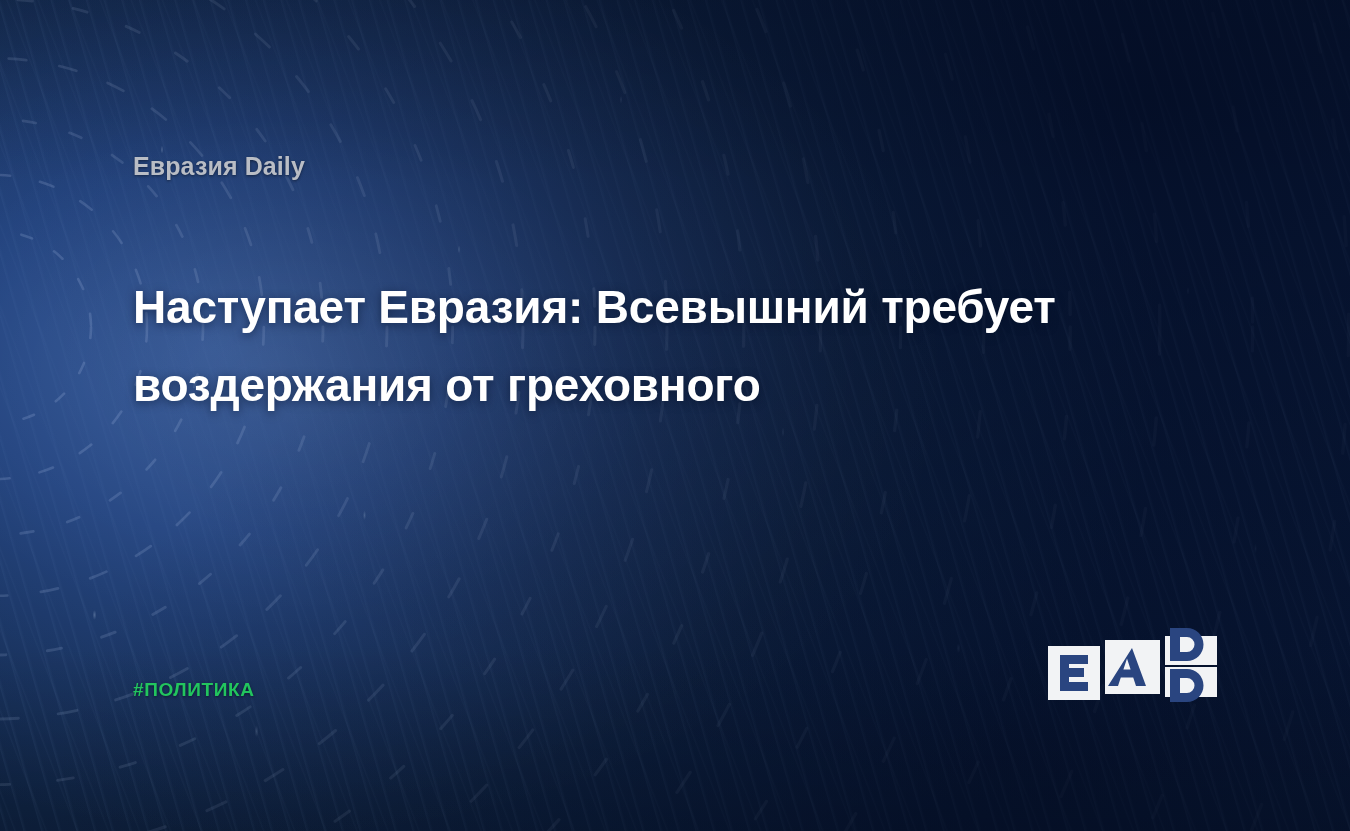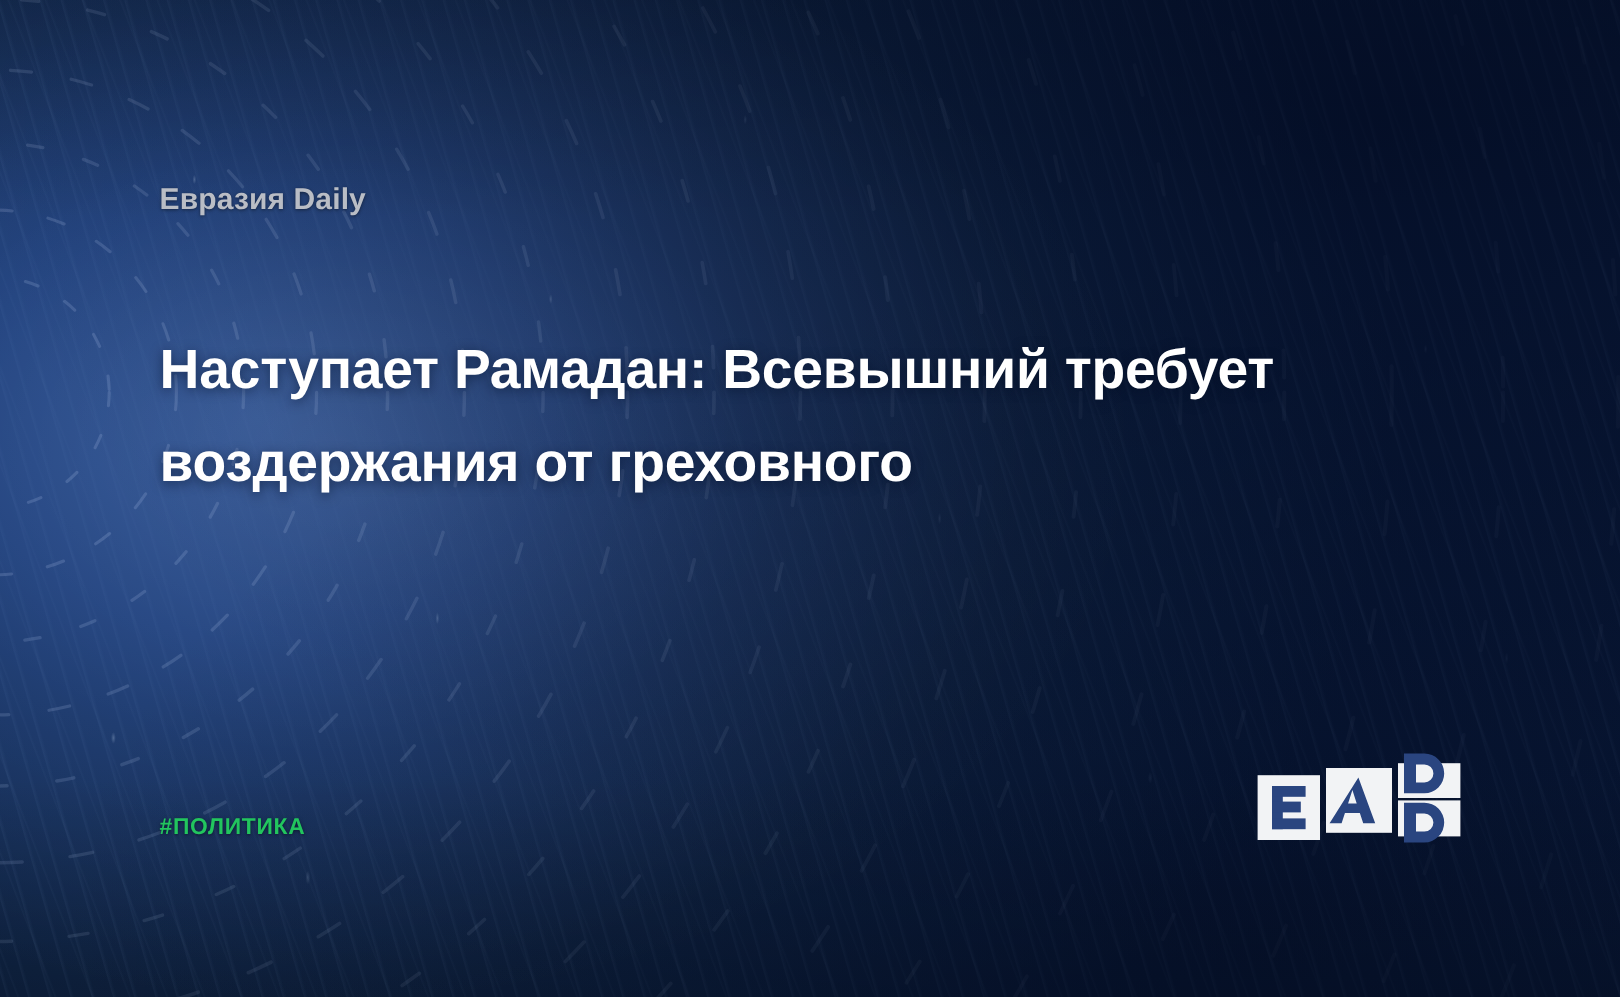--- a/index.html
+++ b/index.html
@@ -176,21 +176,21 @@
   </div>
 
   <div class="streaks"></div>
   <div class="speckle"></div>
   <div class="bg-vignette"></div>
 
   <div class="content">
 
     <div class="brand">Евразия Daily</div>
 
-    <h1 class="headline">Наступает Рамадан: Всевышний требует воздержания от греховного</h1>
+    <h1 class="headline">Наступает Евразия: Всевышний требует воздержания от греховного</h1>
 
     <div class="tag">#ПОЛИТИКА</div>
 
     <div class="logo">
       <svg viewBox="0 0 178 82" aria-hidden="true">
 
         <rect x="2" y="24" width="52" height="54" fill="#f2f3f5"></rect>
         <rect x="59" y="18" width="55" height="54" fill="#f2f3f5"></rect>
         <rect x="119" y="14" width="52" height="29" fill="#f2f3f5"></rect>
         <rect x="119" y="45" width="52" height="30" fill="#f2f3f5"></rect>

